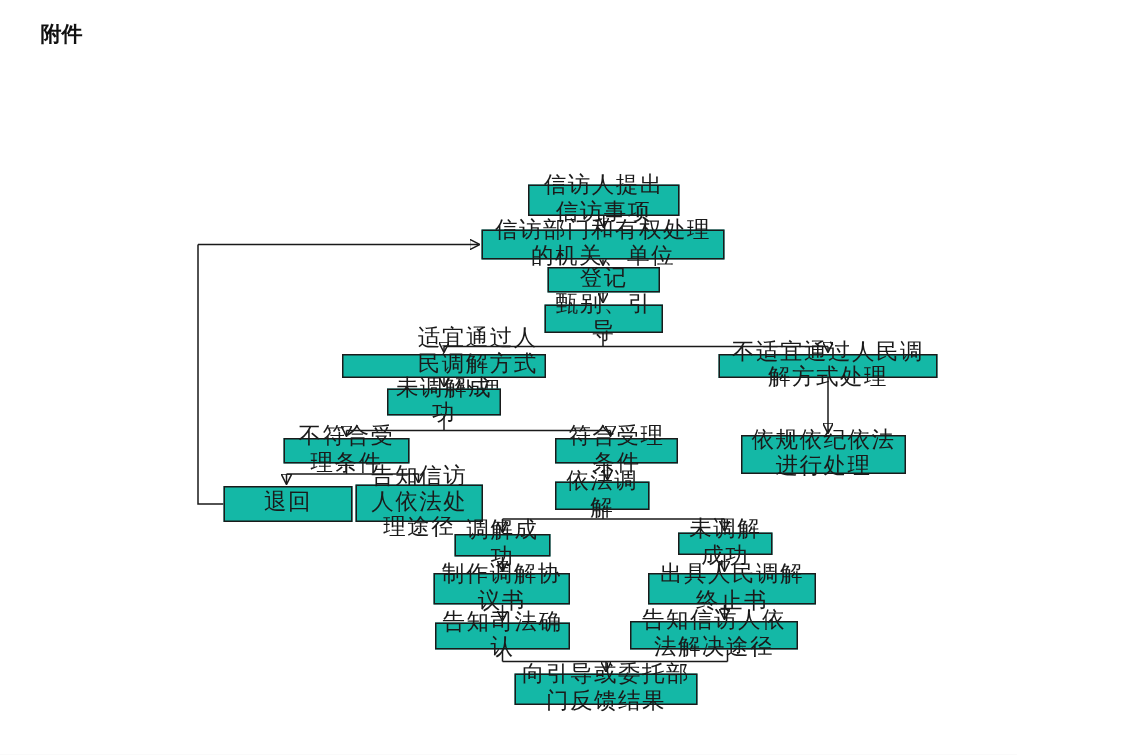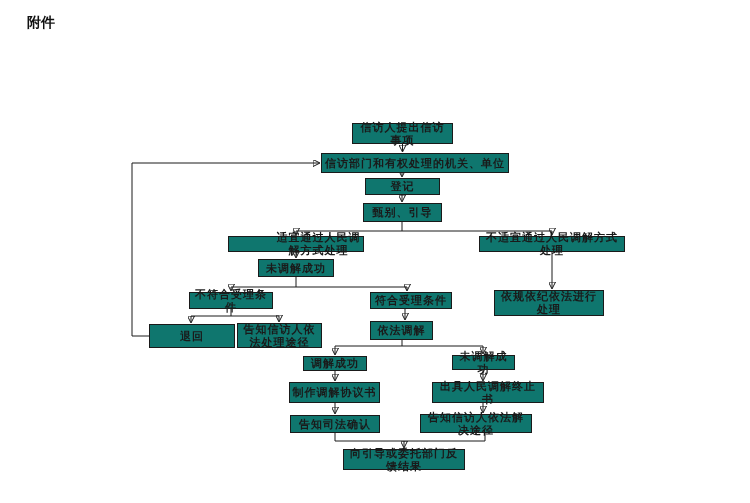--- a/index.html
+++ b/index.html
@@ -35,32 +35,31 @@
     color: #111111;
   }
   .connectors {
     position: absolute;
     left: 0;
     top: 0;
   }
   .node {
     position: absolute;
     box-sizing: border-box;
-    background: #0f766e;
+    background: #14b8a6;
     border: 1px solid #1a1a1a;
     display: flex;
     align-items: center;
     justify-content: center;
     text-align: center;
-    font-size: 11px;
+    font-size: 15px;
     line-height: 1.15;
     letter-spacing: 1px;
     color: #1a1a1a;
     padding: 0 2px;
-    font-weight: bold;
   }
   .connectors path { stroke: #1a1a1a; stroke-width: 1; fill: none; }
 </style>
 </head>
 <body>
 
 <div class="page">
 
   <div class="attachment">附件</div>
 
@@ -89,21 +88,21 @@
     <path d="M335 371 V380" marker-end="url(#arrow)"></path>
     <path d="M483 370 V380" marker-end="url(#arrow)"></path>
     <path d="M335 403 V413" marker-end="url(#arrow)"></path>
     <path d="M483 403 V412" marker-end="url(#arrow)"></path>
     <path d="M404 441 V447" marker-end="url(#arrow)"></path>
     <path d="M552 252 V288" marker-end="url(#arrow)"></path>
     <path d="M132 163 H319" marker-end="url(#arrow)"></path>
   </svg>
 
   <div class="node" style="left:352px; top:123px; width:101px; height:21px;">信访人提出信访事项</div>
-  <div class="node" style="left:321px; top:153px; width:188px; height:20px;">信访部门和有权处理的机关、单位</div>
+  <div class="node" style="left:321px; top:153px; width:162px; height:20px;">信访部门和有权处理的机关、单位</div>
   <div class="node" style="left:365px; top:178px; width:75px; height:17px;">登记</div>
   <div class="node" style="left:363px; top:203px; width:79px; height:19px;">甄别、引导</div>
   <div class="node" style="left:228px; top:236px; width:136px; height:16px;padding-left:47px;">适宜通过人民调解方式处理</div>
   <div class="node" style="left:258px; top:259px; width:76px; height:18px;">未调解成功</div>
   <div class="node" style="left:479px; top:236px; width:146px; height:16px;">不适宜通过人民调解方式处理</div>
   <div class="node" style="left:494px; top:290px; width:110px; height:26px;">依规依纪依法进行处理</div>
   <div class="node" style="left:189px; top:292px; width:84px; height:17px;">不符合受理条件</div>
   <div class="node" style="left:370px; top:292px; width:82px; height:17px;">符合受理条件</div>
   <div class="node" style="left:149px; top:324px; width:86px; height:24px;">退回</div>
   <div class="node" style="left:237px; top:323px; width:85px; height:25px;">告知信访人依法处理途径</div>

